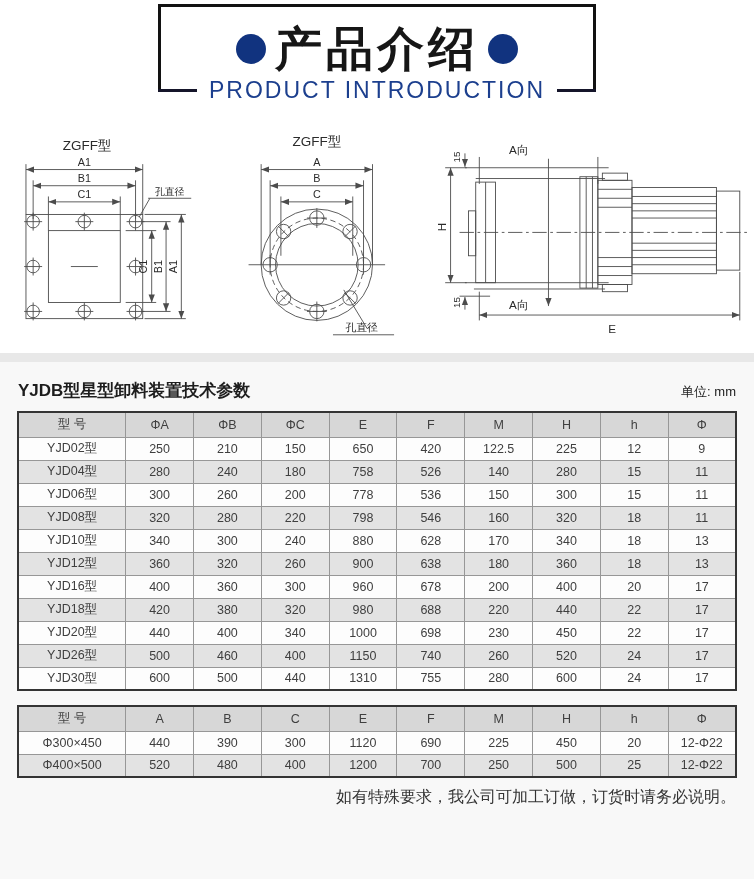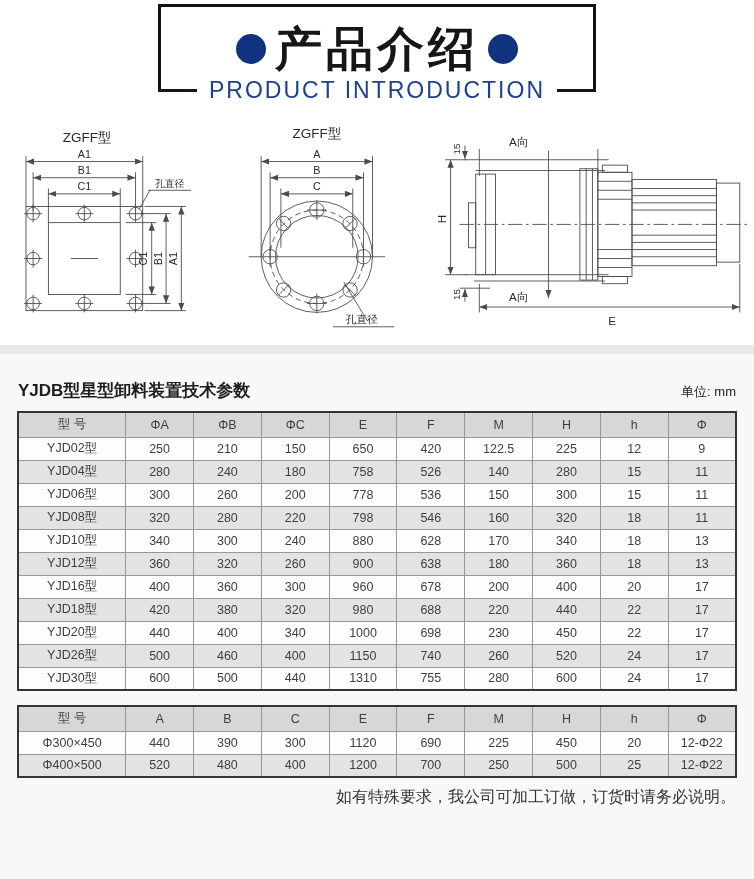--- a/index.html
+++ b/index.html
@@ -6,35 +6,35 @@
   html,body { margin:0; padding:0; }
   body { font-family:"Liberation Sans","DejaVu Sans",sans-serif; background:#ffffff; }
   .page { width:754px; height:879px; background:#ffffff; overflow:hidden; display:flex; flex-direction:column; }
 
   
   .header-wrap { padding-top:4px; }
   .hdr-frame { width:438px; margin:0 auto; height:86px; border:3px solid #121212; border-bottom:none;
                display:flex; align-items:center; justify-content:center; gap:9px; }
   .dot { width:30px; height:30px; border-radius:50%; background:#11337f; flex:0 0 auto; }
   .hdr-cn { font-size:47px; font-weight:900; color:#161616; letter-spacing:4px; line-height:1; white-space:nowrap; }
-  .hdr-en-row { width:438px; margin:-14px auto 0; display:flex; align-items:center; height:28px; }
+  .hdr-en-row { width:438px; margin:-14px auto 8px; display:flex; align-items:center; height:28px; }
   .hline { flex:1; height:3px; background:#15152a; }
   .hdr-en { padding:0 12px; color:#1c3f8e; font-size:23px; letter-spacing:2px; white-space:nowrap; }
 
   
   .drawings { display:flex; padding:8px 0 0 8px; height:236px;gap:38px; }
   .tech { display:block; }
   .tech line, .tech rect, .tech circle, .tech polyline { stroke:#4c4c4c; fill:none; stroke-width:1; }
   .tech .dash { stroke-dasharray:6 4; }
   .tech .cline { stroke-dasharray:16 4 3 4; }
   .tech text { fill:#2b2b2b; stroke:none; font-family:"Liberation Sans","DejaVu Sans",sans-serif; }
 
   
   .band { height:9px; background:#e8e8e8; margin-top:5px; }
-  .lower { background:#f8f8f8; flex:1; padding:12px 17px; }
+  .lower { background:#f8f8f8; flex:1; padding:4px 17px; }
   .sec-head { display:flex; justify-content:space-between; align-items:flex-end; padding:13px 1px 9px 1px; }
   .sec-title { font-size:17px; font-weight:bold; color:#1d1d1d; }
   .unit { font-size:13px; color:#222; padding-bottom:1px; }
 
   table.spec { width:100%; border-collapse:collapse; table-layout:fixed; border:2px solid #343434;
                font-size:12.5px; color:#3f3f3f; background:#fdfdfd; }
   .spec th, .spec td { border:1px solid #979797; text-align:center; padding:0; height:23px; font-weight:normal; overflow:hidden; white-space:nowrap; }
   .spec th { background:#d7d7d7; height:25px; }
   .spec th:first-child { width:15%; }
   .spec tbody tr:nth-child(odd)  { background:#fdfdfd; }

